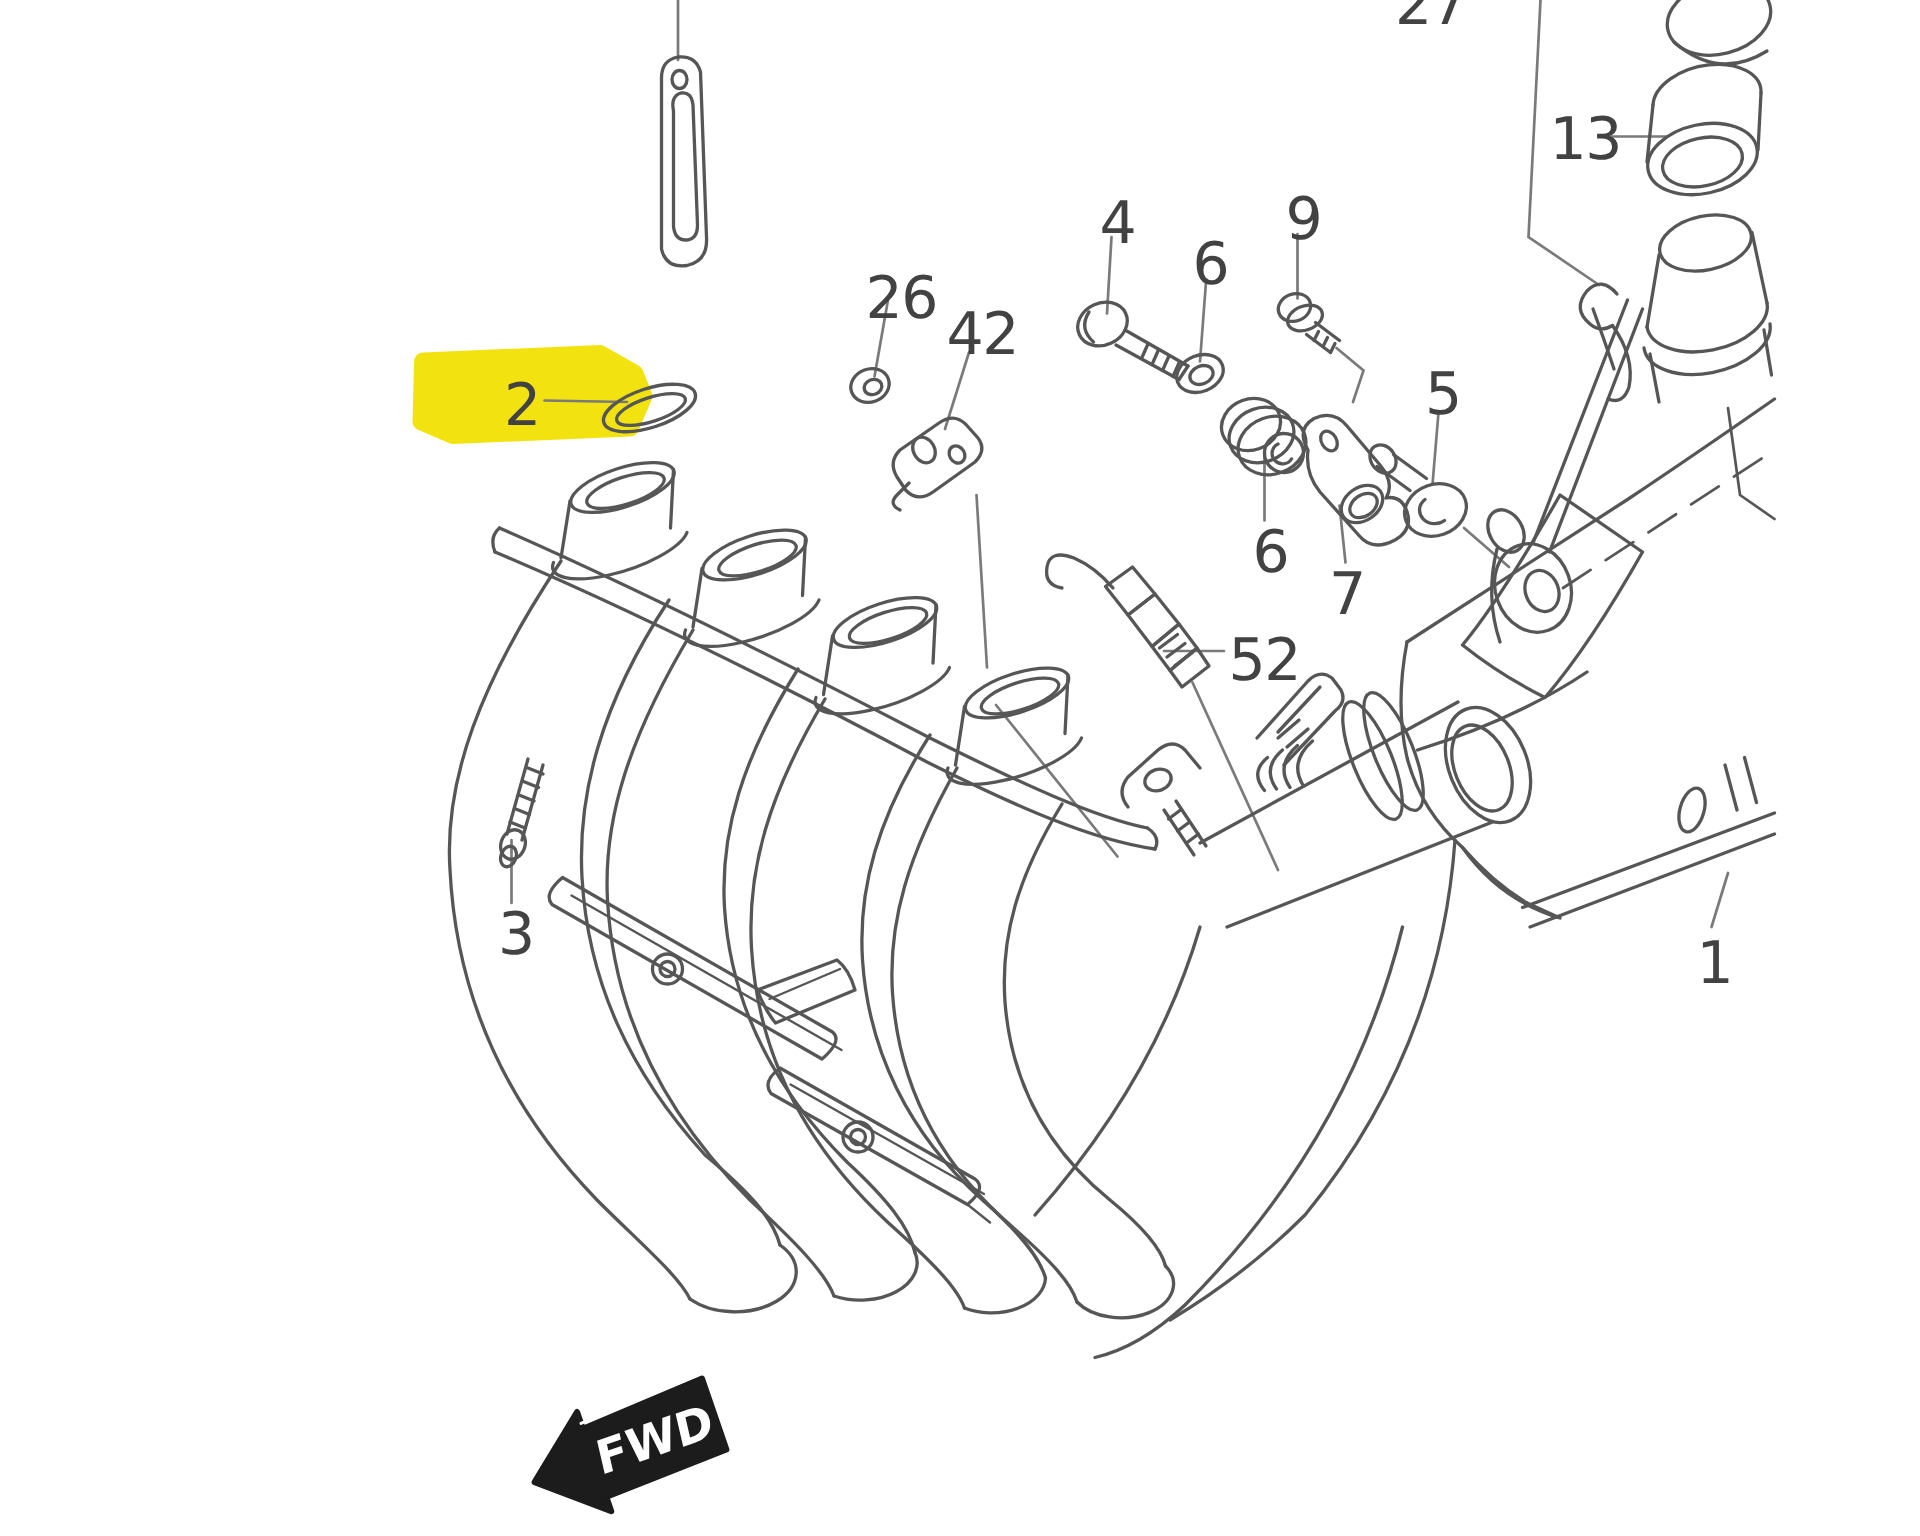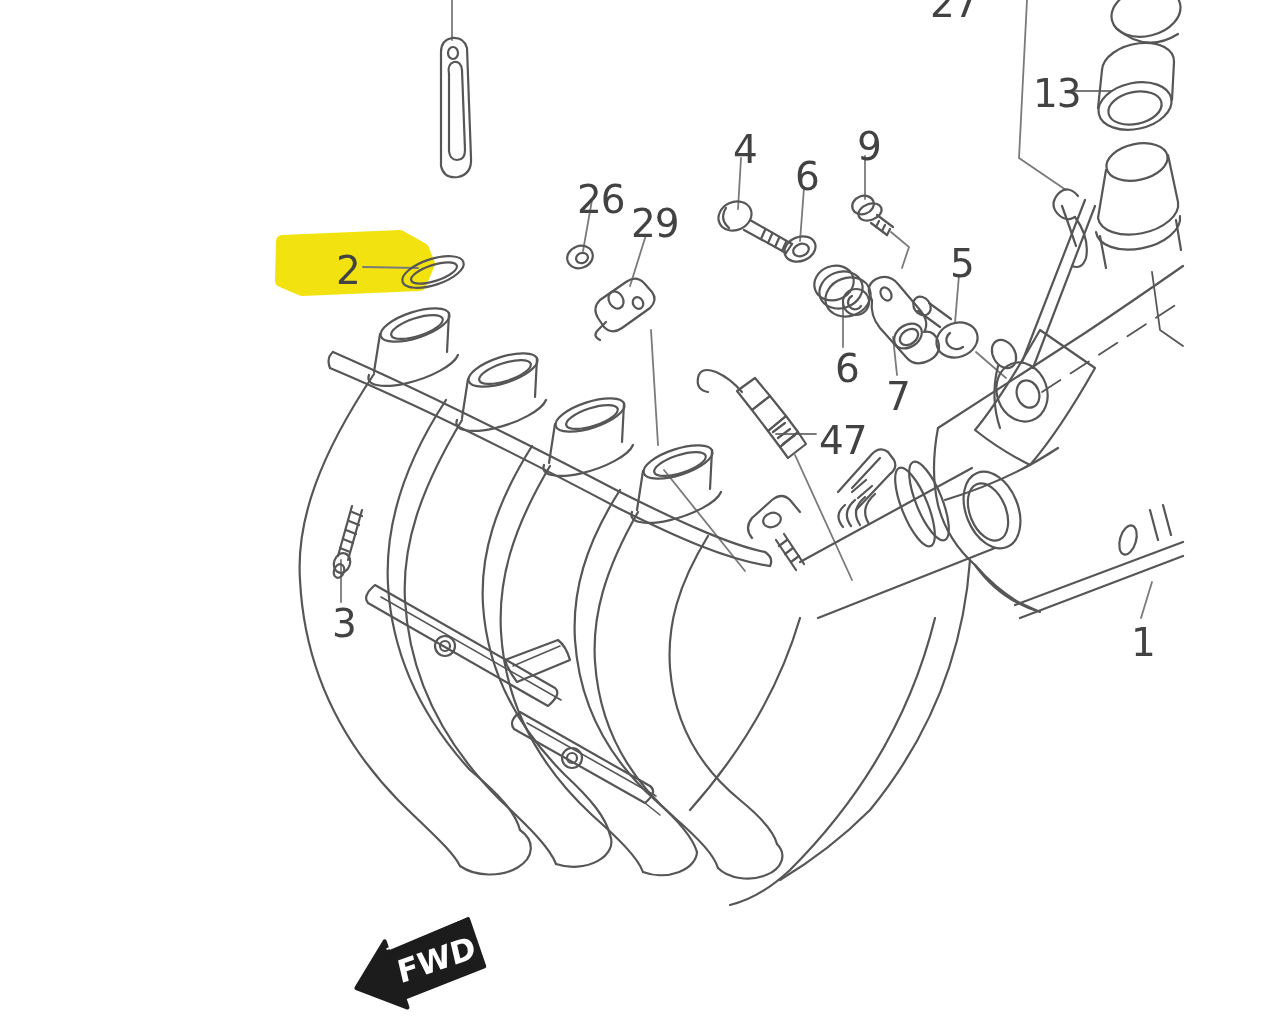--- a/index.html
+++ b/index.html
@@ -237,25 +237,25 @@
       <polygon points="40,12 128,6 128,56 40,60" fill="#1c1c1c" stroke="#1c1c1c" stroke-width="4"></polygon>
       <path d="M42,8 L126,3" stroke="#ffffff" stroke-width="2"></path>
       <text x="48" y="45" fill="#ffffff" stroke="none" font-family="DejaVu Sans, sans-serif" font-size="31" font-weight="bold" transform="skewX(-6)">FWD</text>
     </g>
   </g>
 </svg>
 
   <div class="callout" style="left:930px;top:-16px">27</div>
   <div class="callout" style="left:1033px;top:74px">13</div>
   <div class="callout" style="left:577px;top:180px">26</div>
-  <div class="callout" style="left:631px;top:204px">29</div>
+  <div class="callout" style="left:631px;top:204px">42</div>
   <div class="callout" style="left:336px;top:251px">2</div>
   <div class="callout" style="left:733px;top:130px">4</div>
   <div class="callout" style="left:795px;top:157px">6</div>
   <div class="callout" style="left:857px;top:127px">9</div>
   <div class="callout" style="left:835px;top:349px">6</div>
   <div class="callout" style="left:886px;top:377px">7</div>
   <div class="callout" style="left:950px;top:244px">5</div>
-  <div class="callout" style="left:819px;top:421px">47</div>
+  <div class="callout" style="left:819px;top:421px">52</div>
   <div class="callout" style="left:332px;top:604px">3</div>
   <div class="callout" style="left:1131px;top:623px">1</div>
 
 </div>
 
 </body></html>

